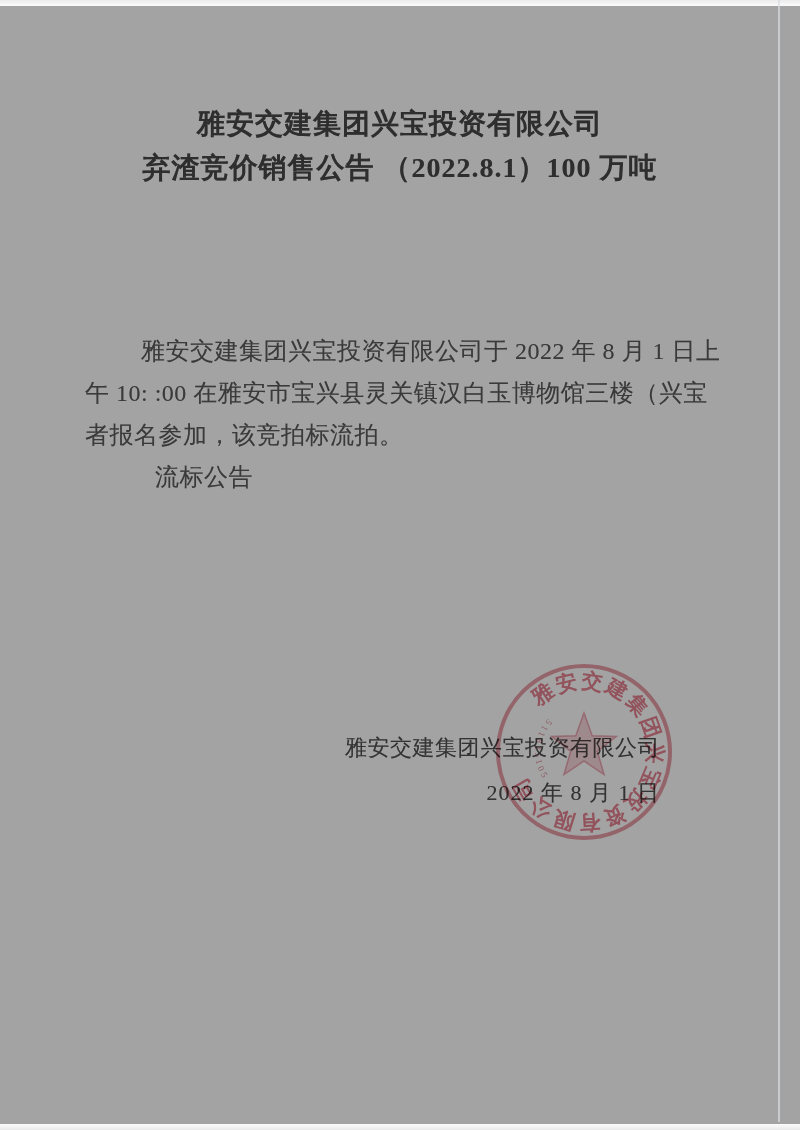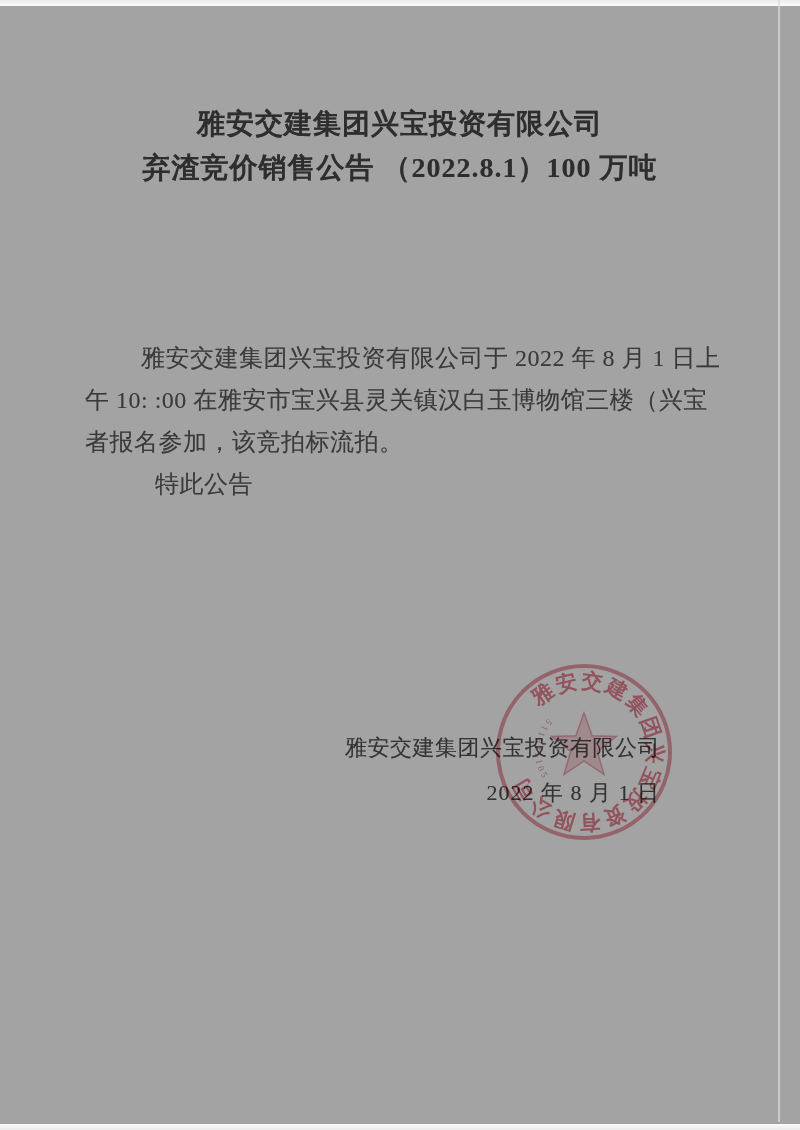--- a/index.html
+++ b/index.html
@@ -35,21 +35,21 @@
 
   
   .body-block{
     position:absolute;top:330px;left:85px;width:632px;
     font-size:24px;line-height:42px;
     color:#3a3a3a;
     letter-spacing:.5px;
     text-shadow:0 0 .4px rgba(70,70,70,.4);
   }
   .body-line{white-space:nowrap;}
-  .indent-first{text-indent:56px;margin-top:7px;}
+  .indent-first{text-indent:56px;}
   .indent-notice{text-indent:70px;}
 
   
   .signature-company{
     position:absolute;top:733px;right:140px;
     font-size:22px;color:#333;letter-spacing:.5px;
     white-space:nowrap;
     text-shadow:0 0 .4px rgba(70,70,70,.4);
   }
   .signature-date{
@@ -90,21 +90,21 @@
 
   <div class="title-block">
     <div class="title-line">雅安交建集团兴宝投资有限公司</div>
     <div class="title-line">弃渣竞价销售公告 （2022.8.1）100 万吨</div>
   </div>
 
   <div class="body-block">
     <div class="body-line indent-first">雅安交建集团兴宝投资有限公司于 2022 年 8 月 1 日上</div>
     <div class="body-line">午 10: :00 在雅安市宝兴县灵关镇汉白玉博物馆三楼（兴宝</div>
     <div class="body-line">者报名参加，该竞拍标流拍。</div>
-    <div class="body-line indent-notice">特此公告</div>
+    <div class="body-line indent-notice">流标公告</div>
   </div>
 
   <div class="signature-company">雅安交建集团兴宝投资有限公司</div>
   <div class="signature-date">2022 年 8 月 1 日</div>
 
   <svg class="seal" viewBox="474 632 220 240" aria-hidden="true">
     <defs>
       <path id="sealArcPath" d="M 538.7 706.7 A 64 64 0 1 1 522.2 768.6" fill="none"></path>
       <path id="sealSerialPath" d="M 549.4 717.4 A 49 49 0 0 0 549.4 786.6" fill="none"></path>
     </defs>

